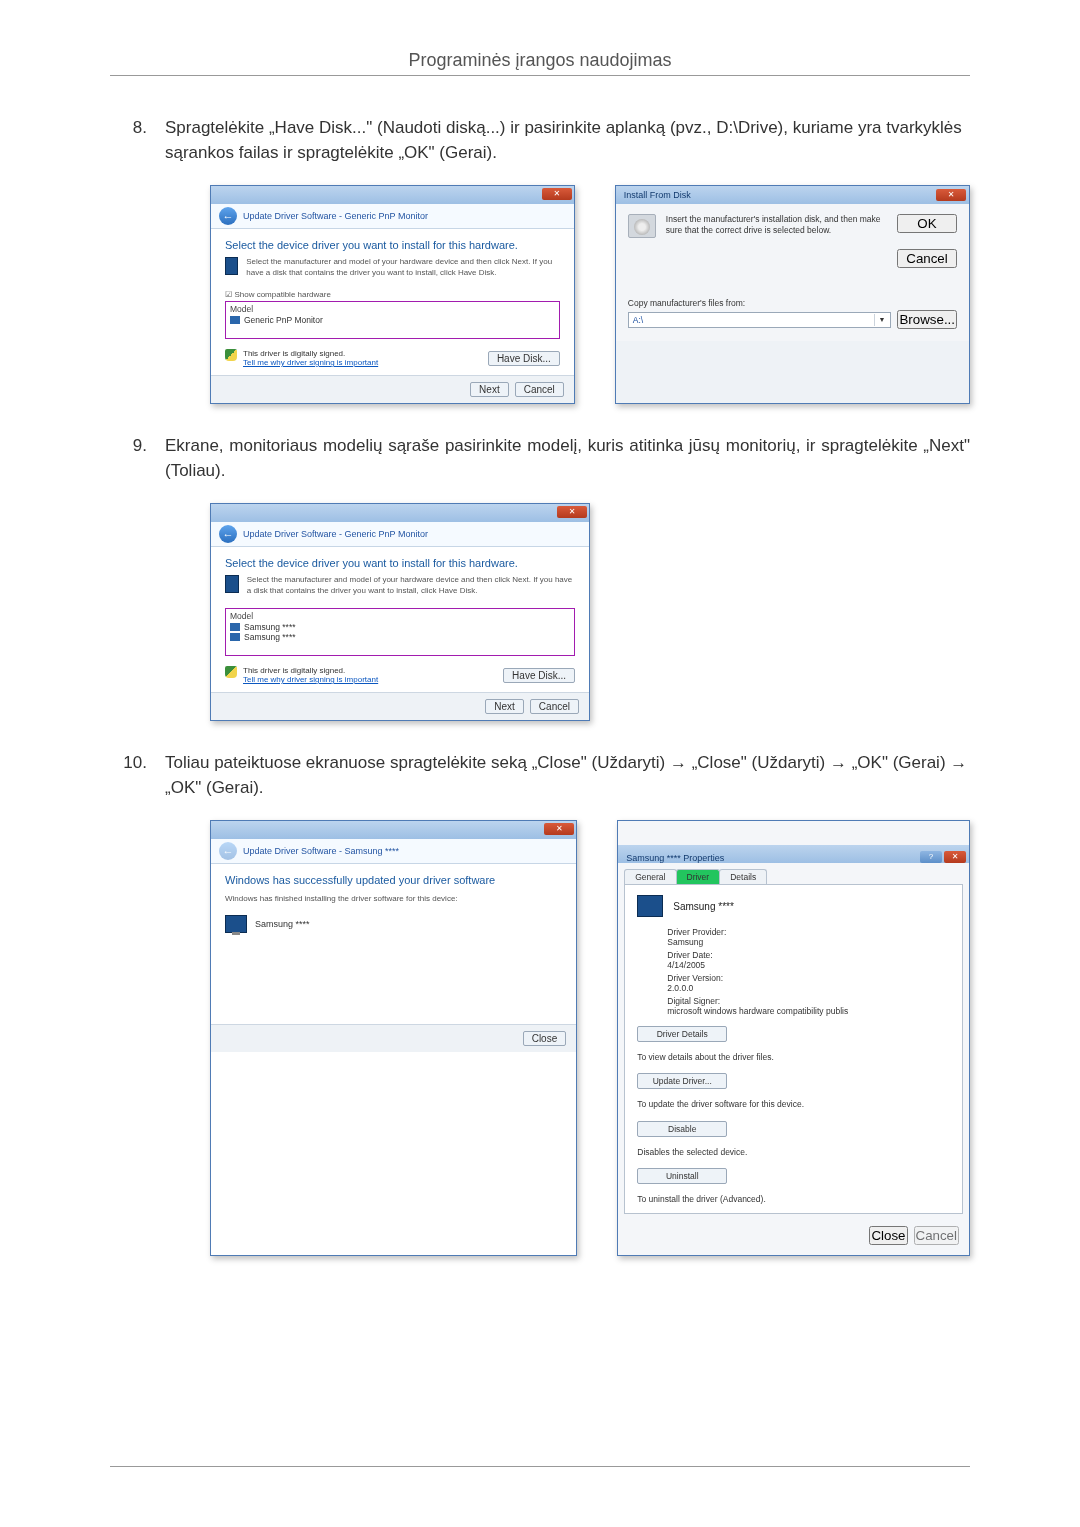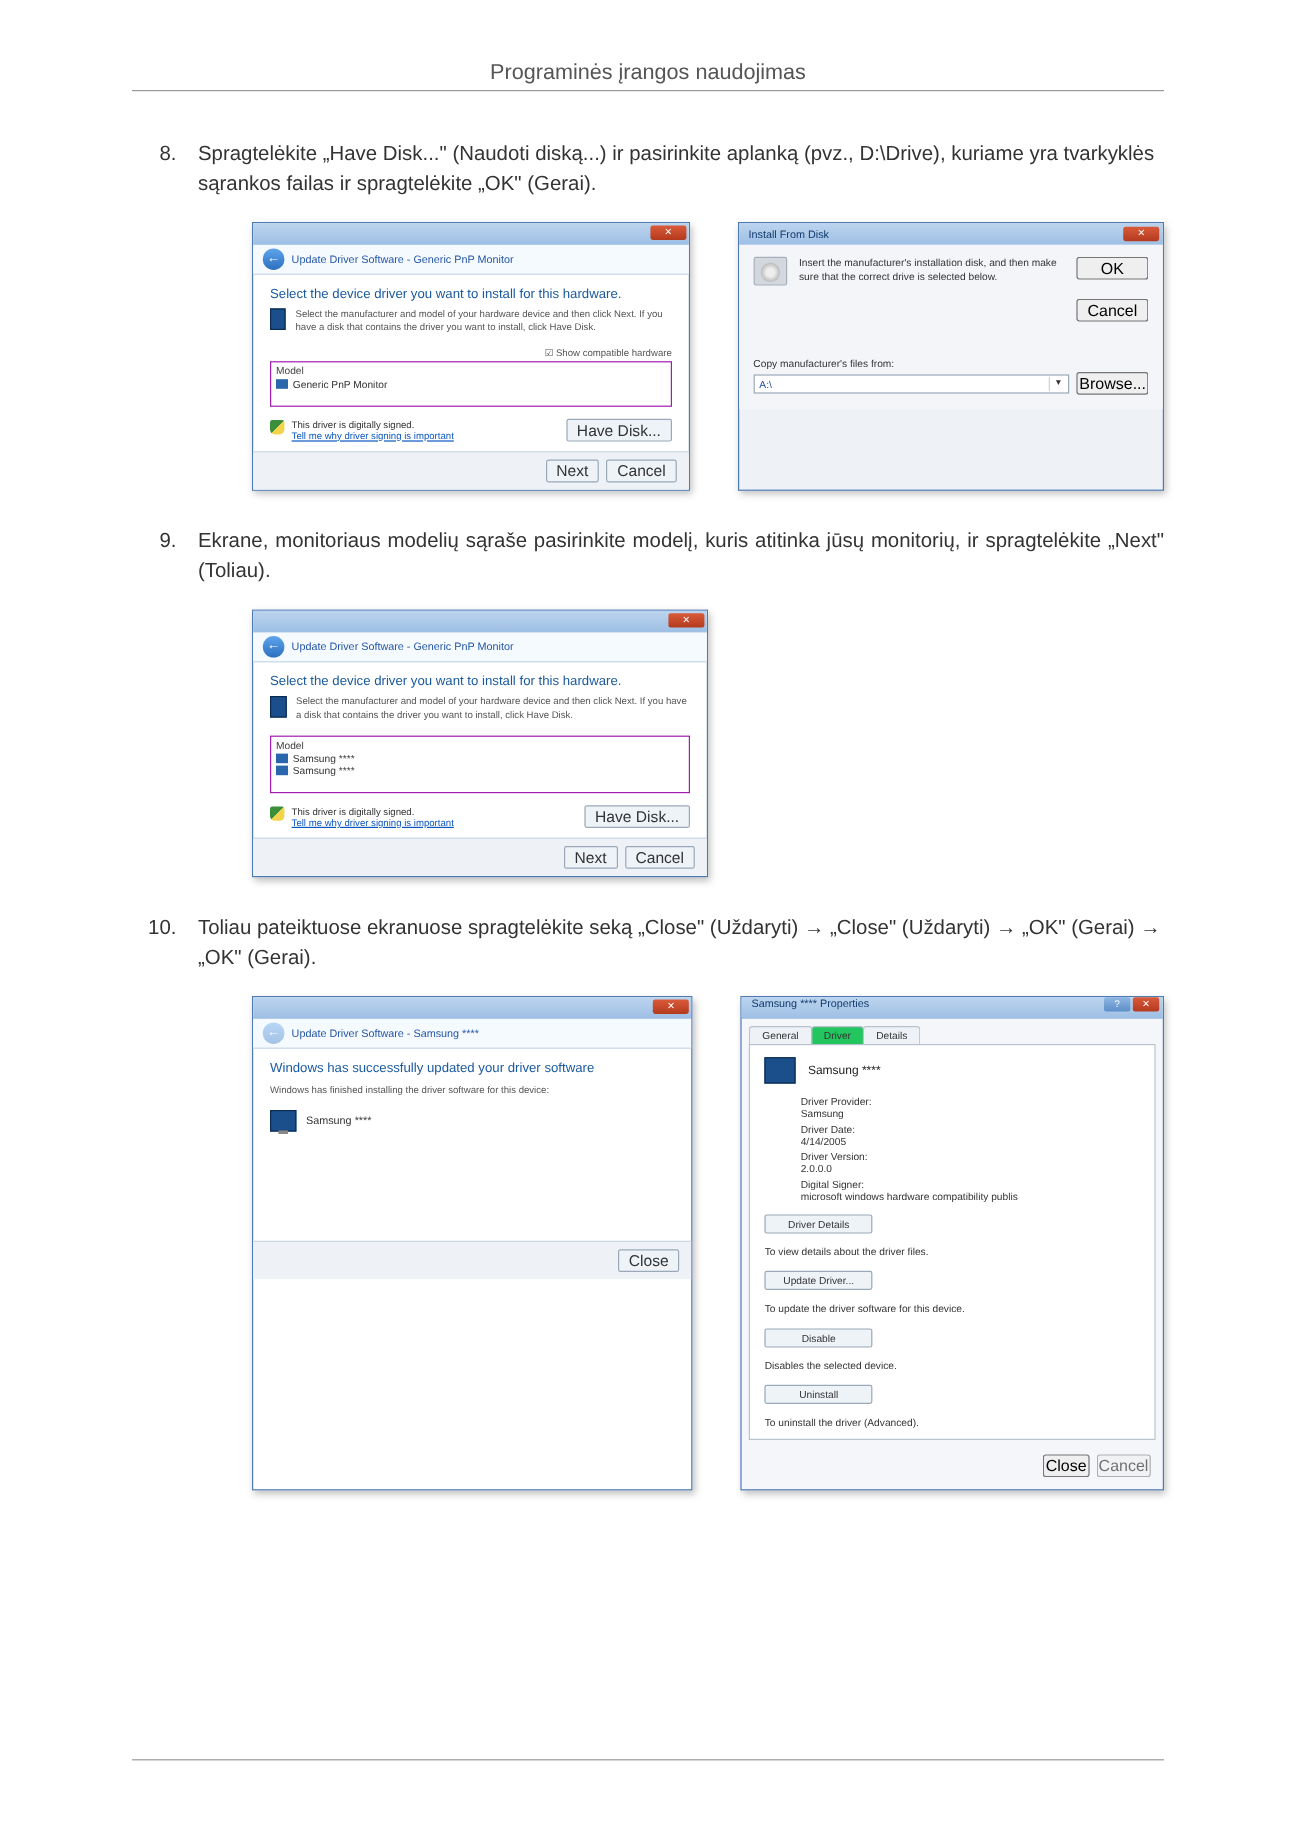--- a/index.html
+++ b/index.html
@@ -118,21 +118,21 @@
     background: #1b4f8b;
     border: 1px solid #0b2c52;
     position: relative;
   }
   .wizard .monicon::after{
     content:"";
     position:absolute; left:6px; right:6px; bottom:-3px; height:3px;
     background:#888;
   }
   .wizard .desc { font-size: 8px; color: #555; line-height: 1.3; }
-  .wizard .checkbox-row { font-size: 8px; color:#555; margin-bottom: 2px; text-align: right; }
+  .wizard .checkbox-row { font-size: 8px; color:#555; margin-bottom: 2px; }
   .wizard .listbox {
     border: 1px solid #a21caf;
     height: 38px;
     background: #fff;
     font-size: 8.5px;
     padding: 2px 4px;
   }
   .wizard .listbox .lh { color:#444; margin-bottom:1px; }
   .wizard .listbox .litem {
     display:flex; align-items:center; gap:4px; color:#333;
@@ -146,21 +146,21 @@
   }
   .wizard .signleft { display:flex; gap:6px; align-items:flex-start; }
   .wizard .shield {
     width:12px; height:12px; background:linear-gradient(135deg,#3b8f3b 50%,#f1d44b 50%);
     border-radius:2px 2px 4px 4px;
   }
   .wizard .signtext { font-size:8px; }
   .wizard .signtext .link { color:#0b57c0; text-decoration:underline; }
   .wizard .smallbtn {
     border:1px solid #9aa8b8; background:#eef3f8;
-    font-size:13px; padding:1px 8px; border-radius:2px;
+    font-size:10px; padding:1px 8px; border-radius:2px;
     color:#333;
   }
   .wizard .footerbtns {
     background:#eef2f6; border-top:1px solid #cdd7e2;
     padding:6px 10px; display:flex; justify-content:flex-end; gap:6px;
   }
 
   
   .ifd {
     width: 370px;
@@ -211,22 +211,22 @@
   .props {
     width: 365px;
     border:1px solid #4f7bb5;
     background:#f4f6f9;
     box-shadow:2px 3px 6px rgba(0,0,0,0.25);
     font-size:9px;
   }
   .props .titlebar {
     height:18px;
     background: linear-gradient(to bottom,#bcd4ee,#9dbfe4);
-    display:flex; align-items:flex-start; justify-content:space-between;
-    padding:0 3px 0 8px; color:#123a6e; font-size:9px;
+    display:flex; align-items:flex-end; justify-content:space-between;
+    padding:0 3px 0 8px; color:#123a6e; font-size:9px;margin-top:24px;
   }
   .props .titlebar .wbtns { display:flex; gap:2px; }
   .props .titlebar .wbtn {
     width:22px; height:12px; border-radius:2px; font-size:8px;
     text-align:center; line-height:12px; color:#fff;
     background:linear-gradient(to bottom,#8fb6e2,#5c8fc9);
   }
   .props .titlebar .wbtn.close { background:linear-gradient(to bottom,#d95a3a,#b43a1e); }
   .props .tabs {
     display:flex; gap:0; padding:6px 6px 0 6px; font-size:8.5px;

